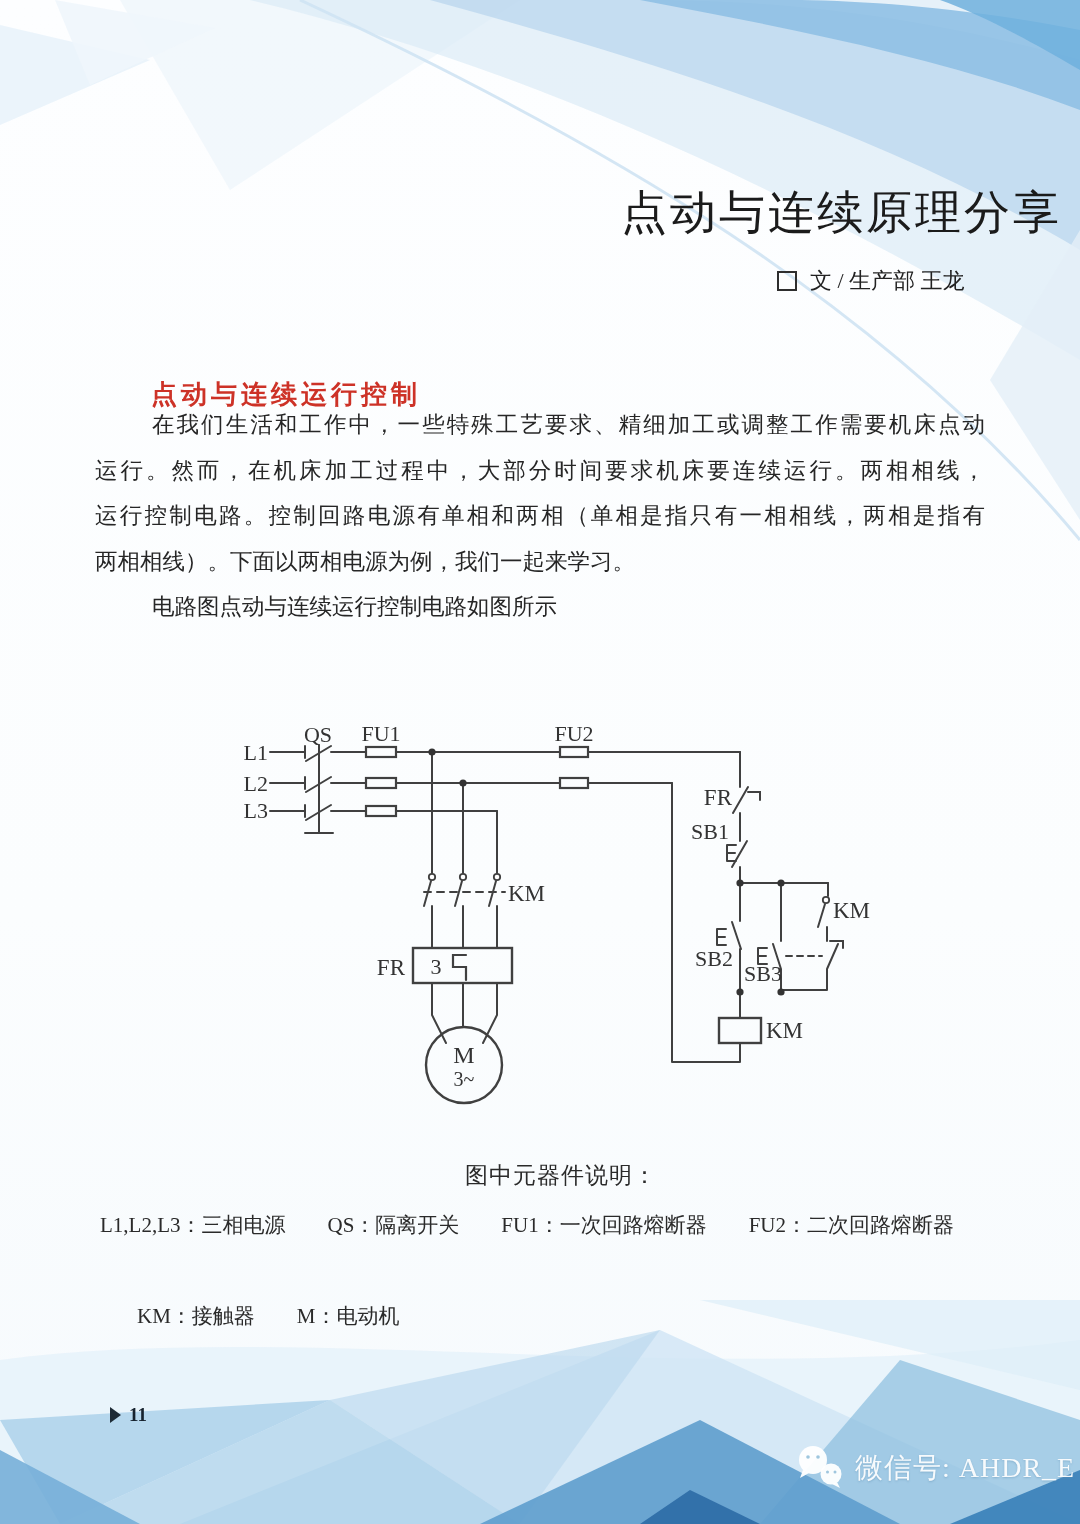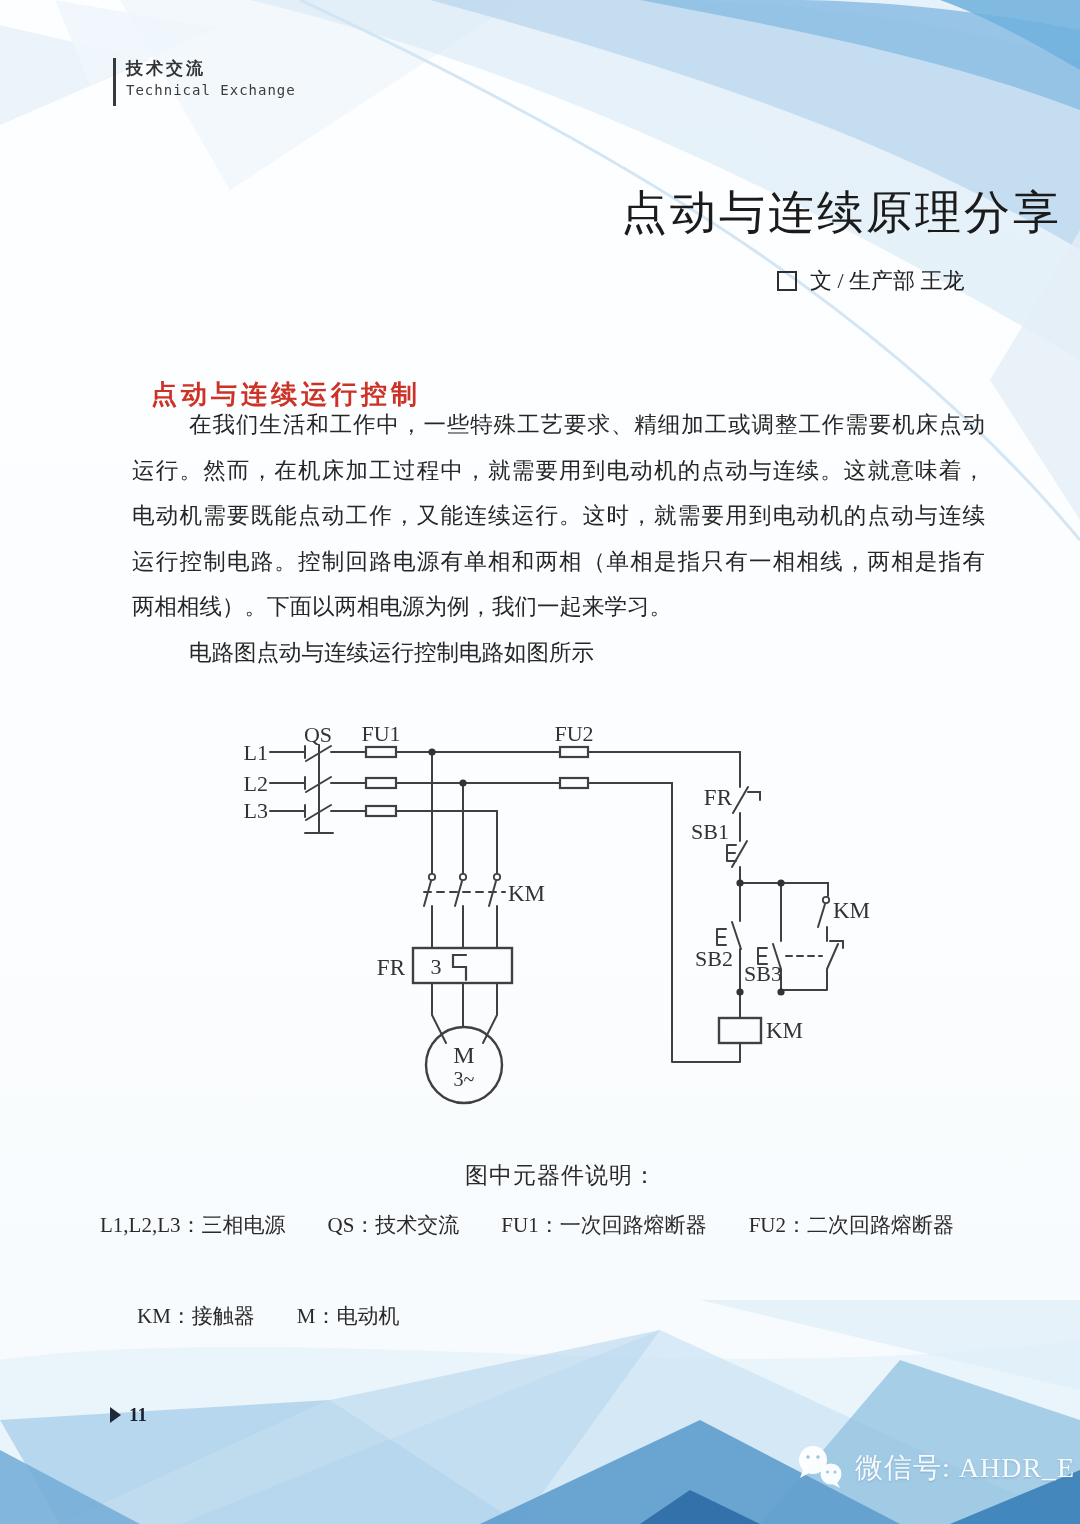--- a/index.html
+++ b/index.html
@@ -17,21 +17,21 @@
   #hdr .en{font-family:"DejaVu Sans Mono","Liberation Mono",monospace;font-size:14px;letter-spacing:1px;color:#3c3c3c;line-height:20px;}
 
   
   #title{left:0;top:182px;width:1062px;text-align:right;font-size:46px;letter-spacing:3px;color:#1b1b1b;}
   #byline{left:737px;top:266px;display:flex;align-items:center;font-size:22px;color:#222;padding-left:40px;}
   #byline .sq{display:inline-block;width:16px;height:16px;border:2px solid #2e2e2e;margin-right:13px;}
 
   
   #sec-heading{left:151px;top:353px;font-size:26px;font-weight:bold;letter-spacing:4px;color:#cd3227;margin-top:24px;}
   #body{left:95px;top:402px;width:890px;font-size:22.5px;color:#262626;}
-  #body .ln{line-height:45.5px;height:45.5px;white-space:nowrap;margin-left:37px;}
+  #body .ln{line-height:45.5px;height:45.5px;white-space:nowrap;}
   #body .jln{white-space:normal;text-align:justify;text-align-last:justify;}
   #body .ind{text-indent:57px;}
 
   
   #circuit{left:220px;top:690px;}
   #circuit text{font-family:"Liberation Serif","DejaVu Serif",serif;fill:#333;}
 
   
   #fig-caption{left:465px;top:1160px;font-size:23px;color:#2a2a2a;letter-spacing:1px;text-align:center;}
   .legend{font-size:21px;color:#2a2a2a;white-space:pre;}
@@ -72,36 +72,31 @@
     <polygon points="330,100 660,30 520,224" fill="#bcd9ee" opacity="0.65"></polygon>
     <polygon points="60,224 330,100 520,224" fill="#9cc8e6" opacity="0.55"></polygon>
     <polygon points="0,120 330,100 60,224" fill="#a9d0ea" opacity="0.8"></polygon>
     <polygon points="0,150 140,224 0,224" fill="#77afd8" opacity="0.9"></polygon>
     <polygon points="900,60 1080,120 1080,224 760,224" fill="#8abede" opacity="0.7"></polygon>
     <polygon points="480,224 700,120 900,224" fill="#5e9dcd" opacity="0.9"></polygon>
     <polygon points="690,190 760,224 640,224" fill="#2f6ea8" opacity="0.95"></polygon>
     <polygon points="1080,170 1080,224 950,224" fill="#3d83ba" opacity="0.95"></polygon>
   </svg>
 
-  <div class="abs" id="hdr">
-    <div class="cn">技术交流</div>
-    <div class="en">Technical Exchange</div>
-  </div>
 
   <div class="abs" id="title">点动与连续原理分享</div>
   <div class="abs" id="byline">
     <span class="sq"></span>
     <span>文 / 生产部 王龙</span>
   </div>
 
   <div class="abs" id="sec-heading">点动与连续运行控制</div>
   <div class="abs" id="body">
     <div class="ln jln ind">在我们生活和工作中，一些特殊工艺要求、精细加工或调整工作需要机床点动</div>
-    <div class="ln jln">运行。然而，在机床加工过程中，就需要用到电动机的点动与连续。这就意味着，</div>
-    <div class="ln jln">电动机需要既能点动工作，又能连续运行。这时，就需要用到电动机的点动与连续</div>
+    <div class="ln jln">运行。然而，在机床加工过程中，大部分时间要求机床要连续运行。两相相线，</div>
     <div class="ln jln">运行控制电路。控制回路电源有单相和两相（单相是指只有一相相线，两相是指有</div>
     <div class="ln">两相相线）。下面以两相电源为例，我们一起来学习。</div>
     <div class="ln ind">电路图点动与连续运行控制电路如图所示</div>
   </div>
 
   <svg class="abs" id="circuit" width="700" height="440" viewBox="220 690 700 440">
     <g stroke="#404040" stroke-width="2" fill="none" stroke-linecap="round">
 
       <path d="M270,752 H305 M305,746 V758 M306,761 L331,746 M331,752 H366 M396,752 H560 M588,752 H740"></path>
       <rect x="366" y="747" width="30" height="10" stroke-width="2.2"></rect>
@@ -168,21 +163,21 @@
       <text x="733" y="966" font-size="22" text-anchor="end">SB2</text>
       <text x="744" y="981" font-size="22">SB3</text>
       <text x="833" y="918" font-size="23">KM</text>
       <text x="766" y="1038" font-size="23">KM</text>
       <text x="464" y="1063" font-size="24" text-anchor="middle">M</text>
       <text x="464" y="1086" font-size="20" text-anchor="middle">3~</text>
     </g>
   </svg>
 
   <div class="abs" id="fig-caption">图中元器件说明：</div>
-  <div class="abs legend" id="legend1">L1,L2,L3：三相电源　　QS：技术交流　　FU1：一次回路熔断器　　FU2：二次回路熔断器</div>
+  <div class="abs legend" id="legend1">L1,L2,L3：三相电源　　QS：隔离开关　　FU1：一次回路熔断器　　FU2：二次回路熔断器</div>
   <div class="abs legend" id="legend3">KM：接触器　　M：电动机</div>
 
   <div class="abs" id="pagenum">
     <span class="tri"></span>
     <span class="num">11</span>
   </div>
   <div class="abs" id="wechat">
     <svg width="52" height="48" viewBox="0 0 52 48">
       <g fill="rgba(255,255,255,0.95)">
         <circle cx="18" cy="16" r="14"></circle>

